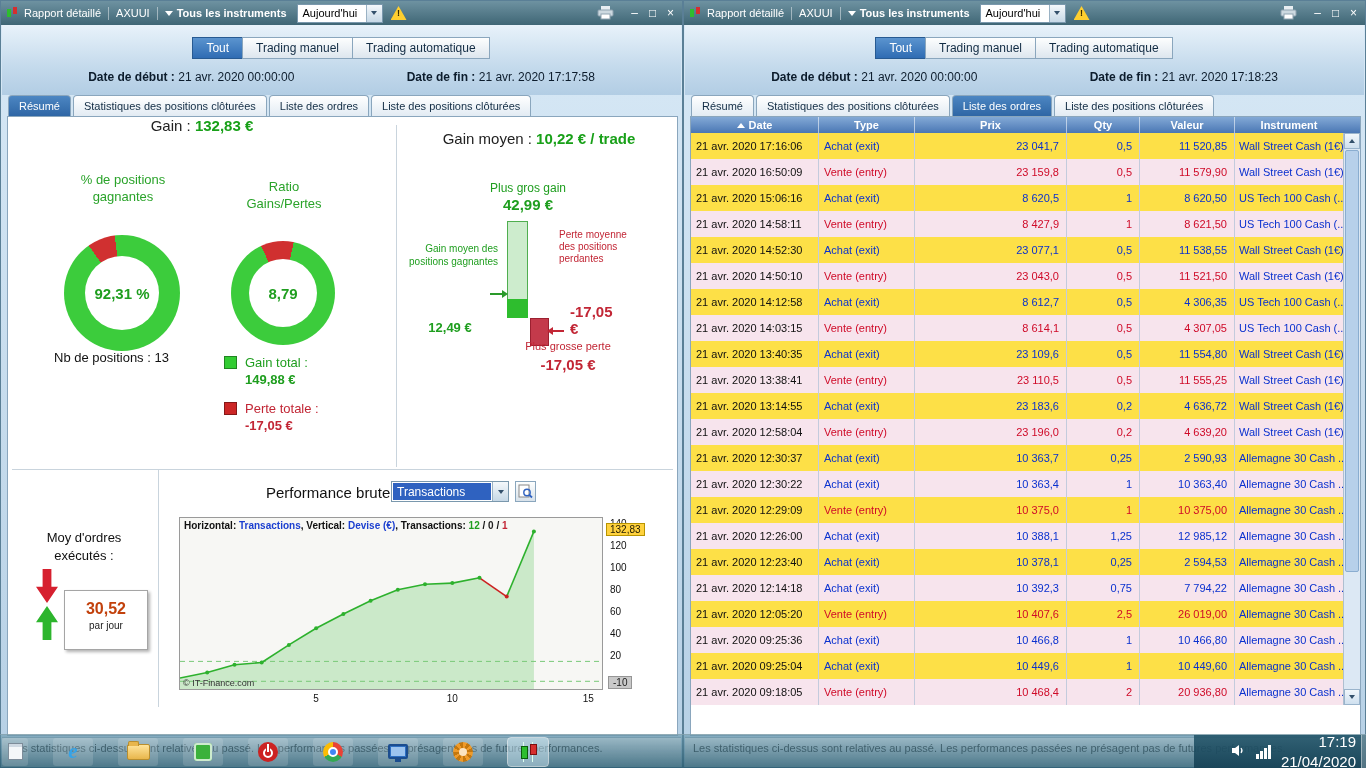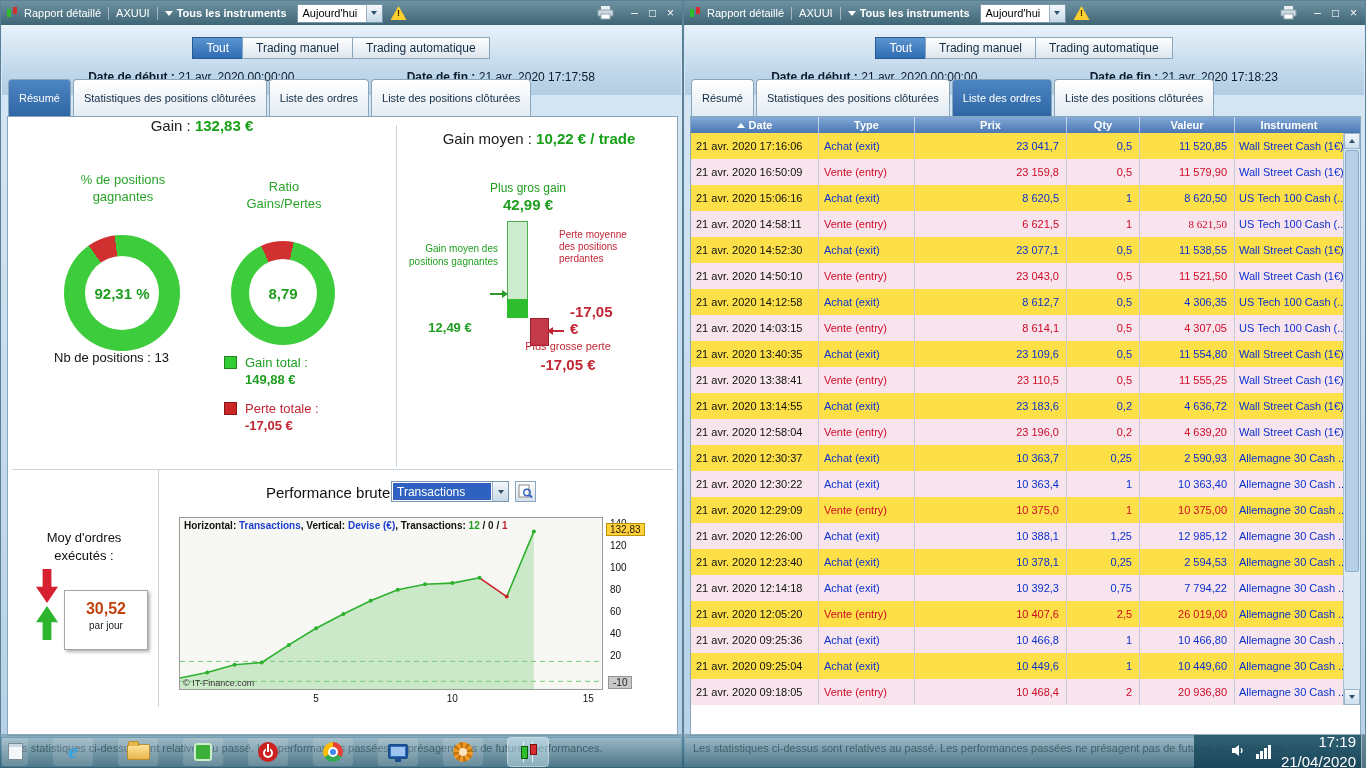--- a/index.html
+++ b/index.html
@@ -32,21 +32,21 @@
   .band{position:absolute;top:24px;left:1px;right:1px;height:70px;
         background:linear-gradient(#e8f2fa,#c4daec 60%,#b2cde4);}
   .mode-row{display:flex;justify-content:center;padding-top:12px;}
   .mode-btn{height:22px;padding:0 13px;font-family:inherit;font-size:12px;color:#122c44;white-space:nowrap;
             background:linear-gradient(#fdfefe,#dde6ee);border:1px solid #8aa6bd;margin-left:-1px;cursor:default;}
   .mode-btn.active{background:linear-gradient(#5b94cf,#2f6cb3);color:#fff;border-color:#275a92;}
   .dates-row{display:flex;justify-content:space-around;margin-top:11px;font-size:12px;color:#0c1c2c;padding:0 30px;}
   .dates-row b{font-weight:bold;}
   
   .tabs{position:absolute;top:94px;left:7px;right:7px;height:21px;display:flex;gap:2px;align-items:flex-end;}
-  .tab{height:20px;padding:8px 10px;display:flex;align-items:center;font-size:11px;color:#122c44;white-space:nowrap;
+  .tab{height:20px;padding:0 10px;display:flex;align-items:center;font-size:11px;color:#122c44;white-space:nowrap;
        background:linear-gradient(#ffffff,#e2ebf3);border:1px solid #8aa6bd;border-bottom:none;border-radius:4px 4px 0 0;cursor:default;}
   .tab.active{background:linear-gradient(#4c86c2,#2f66a5);color:#fff;}
   .content{position:absolute;top:115px;left:6px;width:669px;bottom:31px;background:#fff;border:1px solid #8aa6bd;overflow:hidden;}
   .statusbar{position:absolute;left:1px;right:1px;bottom:0;height:30px;box-sizing:border-box;
              background:linear-gradient(#eef2f6,#ccd6e0);border-top:1px solid #9ab0c2;color:#333;
              font-size:11px;padding:4px 8px;white-space:nowrap;overflow:hidden;}
   
   .gain-title{text-align:center;font-size:15px;}
   .lbl{color:#222;}
   .green-b{color:#18a018;font-weight:bold;}
@@ -476,23 +476,23 @@
             <div class="tcell c-date" style="width: 128px;">21 avr. 2020 15:06:16</div>
             <div class="tcell c-type achat" style="width: 96px;">Achat (exit)</div>
             <div class="tcell num achat" style="width: 152px;">8 620,5</div>
             <div class="tcell num achat" style="width: 73px;">1</div>
             <div class="tcell num achat" style="width: 95px;">8 620,50</div>
             <div class="tcell c-instr" style="width: 108px;">US Tech 100 Cash (...</div>
           </div>
           <div class="trow alt">
             <div class="tcell c-date" style="width: 128px;">21 avr. 2020 14:58:11</div>
             <div class="tcell c-type vente" style="width: 96px;">Vente (entry)</div>
-            <div class="tcell num vente" style="width: 152px;">6 621,5</div>
+            <div class="tcell num vente" style="width: 152px;">8 427,9</div>
             <div class="tcell num vente" style="width: 73px;">1</div>
-            <div class="tcell num vente" style="width: 95px; font-family: Liberation Serif, serif;">8 621,50</div>
+            <div class="tcell num vente" style="width: 95px;">8 621,50</div>
             <div class="tcell c-instr" style="width: 108px;">US Tech 100 Cash (...</div>
           </div>
           <div class="trow">
             <div class="tcell c-date" style="width: 128px;">21 avr. 2020 14:52:30</div>
             <div class="tcell c-type achat" style="width: 96px;">Achat (exit)</div>
             <div class="tcell num achat" style="width: 152px;">23 077,1</div>
             <div class="tcell num achat" style="width: 73px;">0,5</div>
             <div class="tcell num achat" style="width: 95px;">11 538,55</div>
             <div class="tcell c-instr" style="width: 108px;">Wall Street Cash (1€)</div>
           </div>

